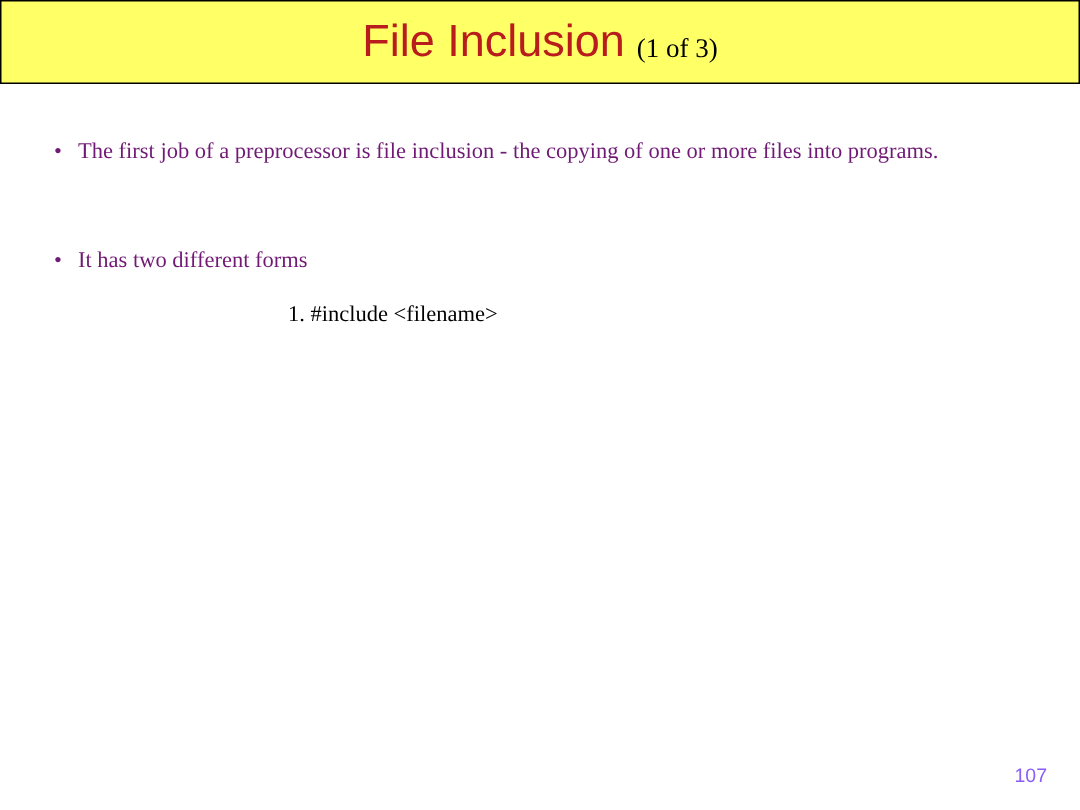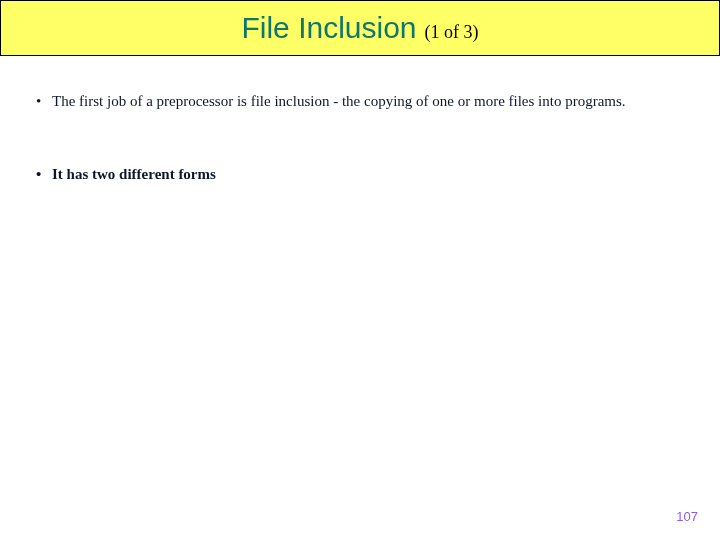--- a/index.html
+++ b/index.html
@@ -15,21 +15,21 @@
     background: #ffff66;
     border: 1px solid #000;
     display: flex;
     align-items: center;
     justify-content: center;
   }
   .title-main {
     font-family: Arial, Helvetica, sans-serif;
     font-size: 30px;
     font-weight: 400;
-    color: #0f766e;
+    color: #b91c1c;
   }
   .title-sub {
     font-family: Liberation Serif, serif;
     font-size: 18px;
     font-weight: 400;
     color: #000;
     margin-left: 8px;
     position: relative;
     top: 4px;
   }
@@ -37,33 +37,33 @@
     padding: 36px 34px 0 34px;
   }
   ul.bullets {
     list-style: none;
   }
   ul.bullets > li {
     position: relative;
     padding-left: 18px;
     font-size: 15px;
     line-height: 1.28;
-    color: #0f172a;
+    color: #701a75;
     text-align: justify;
   }
   ul.bullets > li::before {
     content: "•";
     position: absolute;
     left: 2px;
     top: 0;
     font-size: 15px;
   }
   .gap-sm { margin-top: 22px; }
   .gap-md { margin-top: 48px; }
-  .gap-lg { margin-top: 54px; font-weight: bold; }
+  .gap-lg { margin-top: 54px; }
   .indent-1 {
     padding-left: 58px;
     font-size: 15px;
     margin-top: 18px;
   }
   .indent-2 {
     padding-left: 158px;
     font-size: 15px;
     margin-top: 18px;
   }
@@ -96,15 +96,16 @@
     </li>
   </ul>
 
 
   <ul class="bullets gap-lg">
     <li>
       <span>It has two different forms</span>
     </li>
   </ul>
 
+  <div class="indent-2">1. #include &lt;filename&gt;</div>
 </div>
 
 <div class="page-num">107</div>
 
 </body></html>

